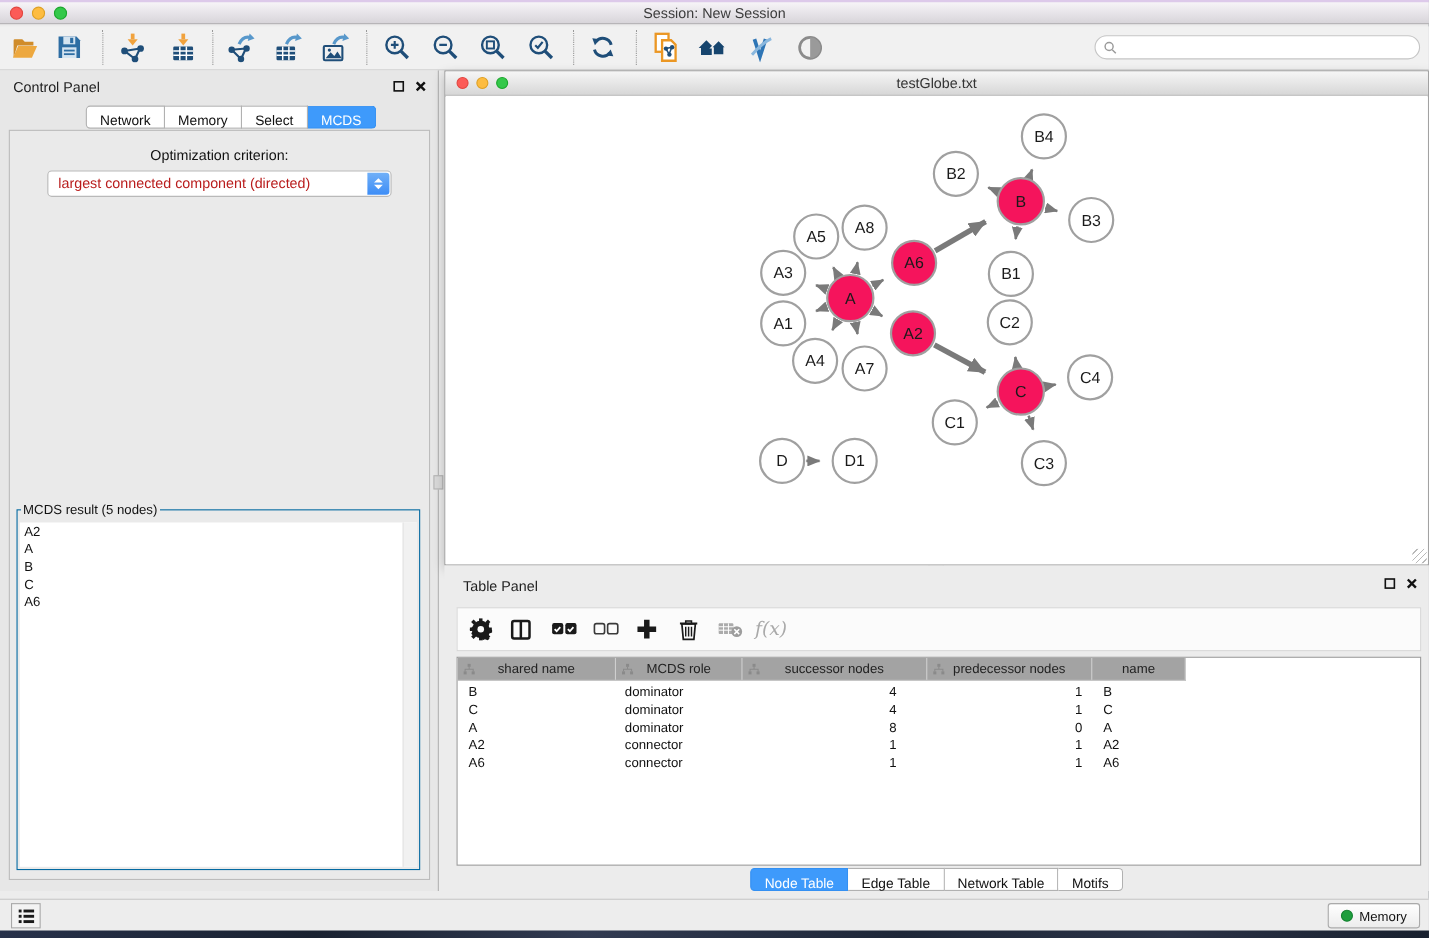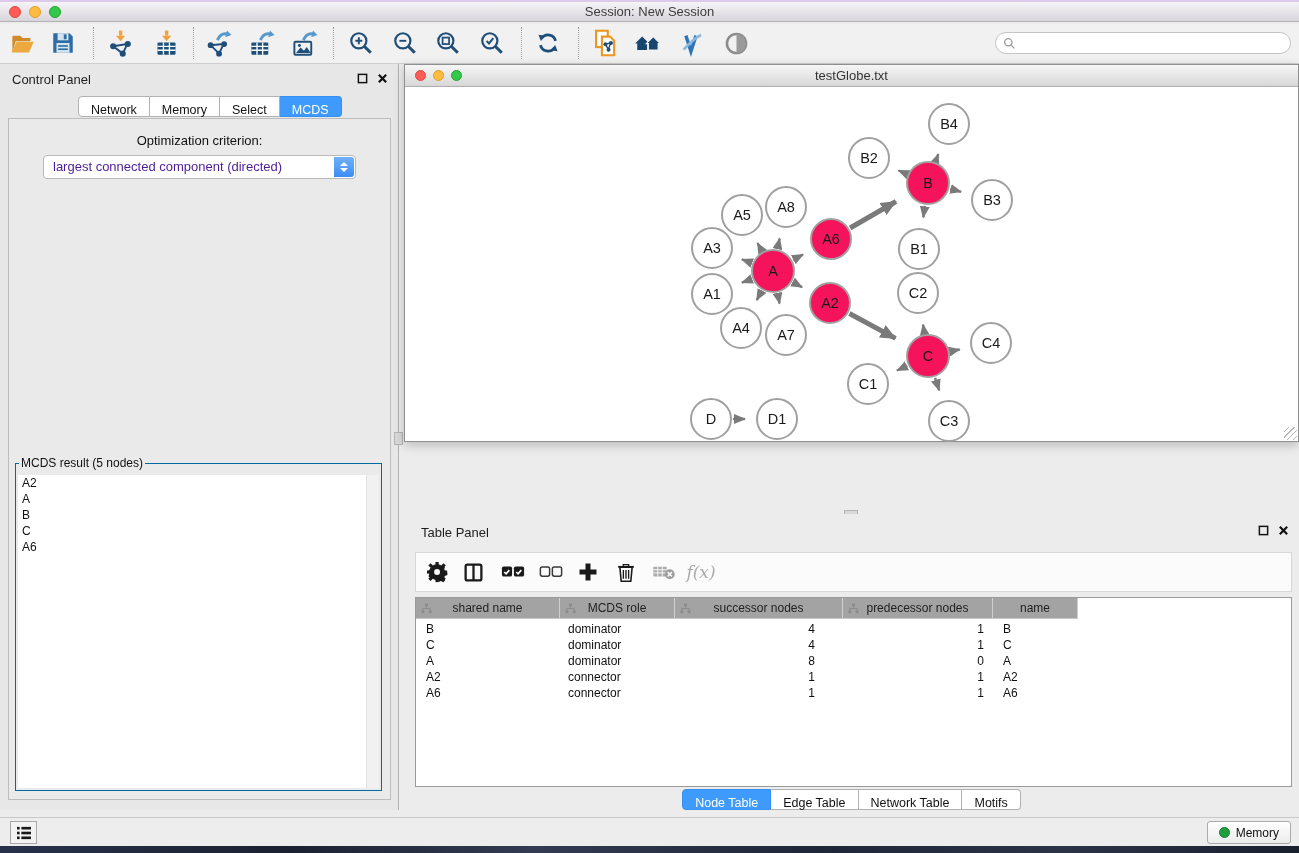--- a/index.html
+++ b/index.html
@@ -37,39 +37,39 @@
   .tab { height:21px; line-height:19px; padding:4px 12px; font-size:12.5px; color:#111; background:#fff;
     border:1px solid #b1b1b1; border-left:none; }
   .tab:first-child { border-left:1px solid #b1b1b1; border-radius:4px 0 0 4px; }
   .tab:last-child { border-radius:0 4px 4px 0; }
   .tab.active { background:#3e9afb; border-color:#3490f2; color:#fff; }
   .cp-tabs { top:32px; left:78px; }
   .cp-body { position:absolute; top:54px; left:8px; right:7px; bottom:10px; border:1px solid #bcbcbc; background:#eaeaea; }
   .opt-label { position:absolute; top:14px; left:0; right:0; text-align:center; font-size:13px; color:#111; }
   .criterion-select { position:absolute; top:36px; left:34px; right:34px; height:24px; background:#fff;
     border:1px solid #b9b9b9; border-radius:4px; }
-  .sel-text { position:absolute; left:9px; top:0; line-height:22px; font-size:13px; color:#4c1d95; }
+  .sel-text { position:absolute; left:9px; top:0; line-height:22px; font-size:13px; color:#b91c1c; }
   .sel-stepper { position:absolute; right:1px; top:1px; bottom:1px; width:20px; border-radius:0 3px 3px 0;
     background:linear-gradient(#71b0f8,#3d8df6); display:flex; flex-direction:column; align-items:center; justify-content:center; gap:2px; }
   .chev { width:0; height:0; border-left:4px solid transparent; border-right:4px solid transparent; }
   .chev.up { border-bottom:4px solid #fff; }
   .chev.dn { border-top:4px solid #fff; }
   .cp-buttons { position:absolute; top:70px; left:0; right:0; display:flex; justify-content:center; gap:15px; }
   .btn { height:22px; padding:0 17px; background:#fff; border:1px solid #b7b7b7; border-radius:4px; font-size:13px; color:#111; }
   .result-fieldset { position:absolute; top:337px; left:6px; right:8px; bottom:8px; border:1px solid #0369a1; }
   .result-fieldset legend { font-size:12px; color:#111; margin-left:3px; padding:0 2px; }
   .mcds-list { position:absolute; top:5px; left:2px; right:2px; bottom:2px; background:#fff; overflow:hidden; }
   .mcds-item { font-size:12px; line-height:16px; padding-left:4px; color:#111; }
   .mcds-vscroll { position:absolute; top:5px; bottom:2px; right:2px; width:13px; background:#f1f1f1; border-left:1px solid #e3e3e3; }
 
   .grip-v { position:absolute; left:394px; top:432px; width:9px; height:13px; background:#d9d9d9; border:1px solid #b5b5b5; }
   .grip-h { position:absolute; left:844px; top:510px; width:14px; height:8px; background:#d9d9d9; border:1px solid #b5b5b5; }
 
   
-  .network-window { position:absolute; left:404px; top:64px; width:895px; height:378px; background:#fff;
+  .network-window { position:absolute; left:404px; top:64px; width:895px; height:450px; background:#fff;
     border:1px solid #8f8f8f; box-shadow:0 3px 10px rgba(0,0,0,.22); }
   .nw-titlebar { position:relative; height:22px; background:linear-gradient(#f6f6f6,#d7d7d7); border-bottom:1px solid #aeaeae; }
   .nw-titlebar .title { text-align:center; line-height:21px; font-size:13px; color:#333; }
   .nw-canvas { position:absolute; top:23px; left:0; right:0; bottom:0; background:#fff; }
   .resize-grip { position:absolute; right:1px; bottom:1px; width:13px; height:13px;
     background:repeating-linear-gradient(135deg, transparent 0 3px, #b9b9b9 3px 4px); }
 
   
   .table-panel { position:absolute; left:404px; top:514px; right:0; bottom:36px; background:#ececec; }
   .tp-title { position:absolute; left:17px; top:11px; font-size:13px; color:#1e1e1e; }

